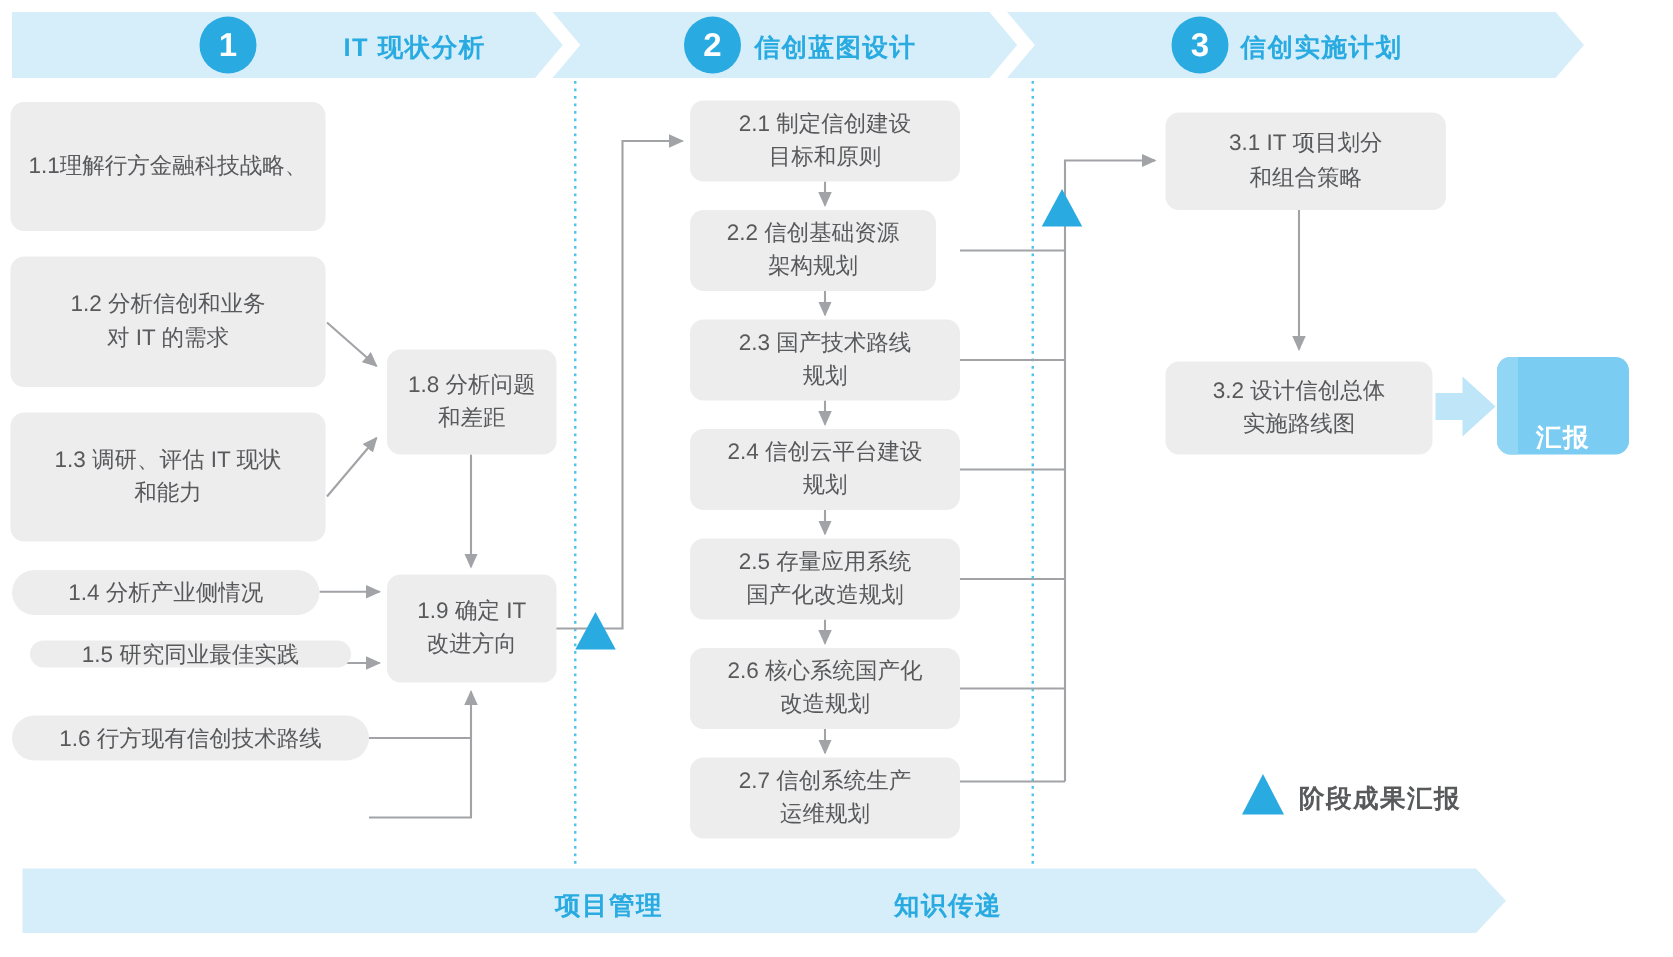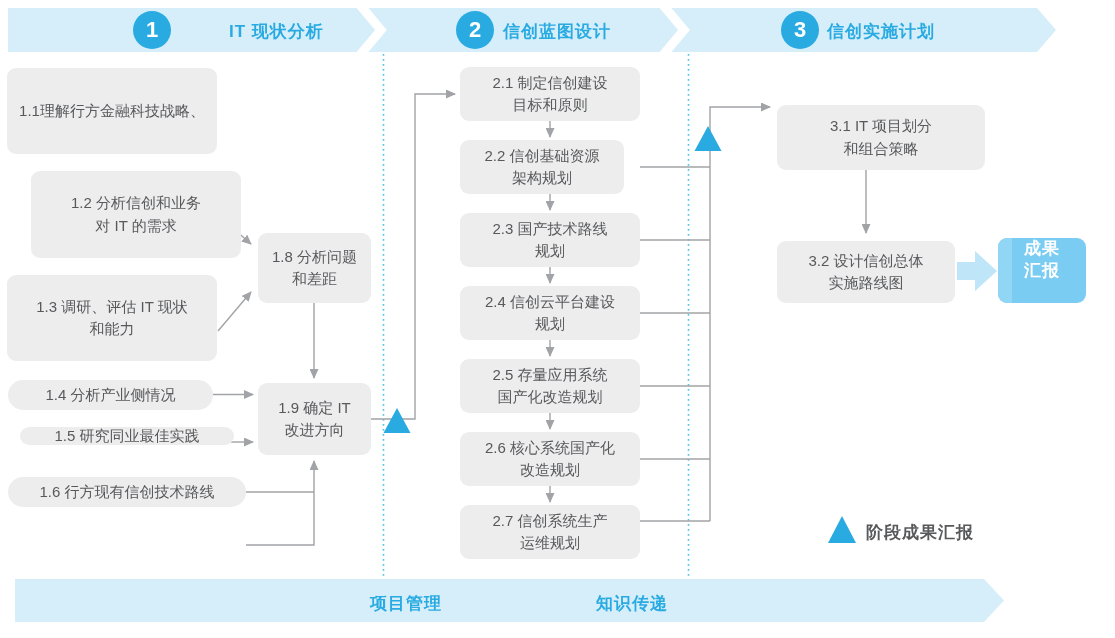--- a/index.html
+++ b/index.html
@@ -23,22 +23,22 @@
   .pill{position:absolute;background:var(--box_bg);border-radius:16px;display:flex;
         justify-content:center;align-items:center;color:var(--box_text);font-size:15px;}
   .phase-circle{position:absolute;width:38px;height:38px;border-radius:50%;
         background:var(--accent);color:#fff;font-weight:bold;font-size:22px;
         display:flex;align-items:center;justify-content:center;}
   .phase-title{position:absolute;color:var(--accent);font-weight:bold;font-size:17px;letter-spacing:1px;}
   .footer-label{position:absolute;color:var(--accent);font-weight:bold;font-size:17px;letter-spacing:1px;}
   .legend-label{position:absolute;color:var(--box_text);font-weight:bold;font-size:17px;letter-spacing:1px;}
   #result-box{position:absolute;left:998px;top:238px;width:88px;height:65px;
         background:var(--result_fill);border-radius:9px;display:flex;flex-direction:column;
-        justify-content:flex-start;align-items:center;color:#fff;font-weight:bold;font-size:17px;
-        line-height:1.3;letter-spacing:1px;}
+        justify-content:flex-end;align-items:center;color:#fff;font-weight:bold;font-size:17px;
+        line-height:1.3;letter-spacing:1px;gap:40px;}
   #result-edge{position:absolute;left:0;top:0;width:14px;height:100%;
         background:var(--result_edge);border-radius:9px 0 0 9px;}
   .rel{position:relative;}
 </style>
 </head>
 <body>
 
 <div id="canvas">
 
   <svg id="wires" viewBox="0 0 1115 638" xmlns="http://www.w3.org/2000/svg">
@@ -105,21 +105,21 @@
   <div class="phase-title" style="left:503px;top:20px;">信创蓝图设计</div>
 
   <div class="phase-circle" style="left:781px;top:11px;">
       <span>3</span>
     </div>
   <div class="phase-title" style="left:827px;top:20px;">信创实施计划</div>
 
   <div class="gbox" style="left:7px;top:68px;width:210px;height:86px;">
     <span>1.1理解行方金融科技战略、</span>
   </div>
-  <div class="gbox" style="left:7px;top:171px;width:210px;height:87px;margin-left:24px;">
+  <div class="gbox" style="left:7px;top:171px;width:210px;height:87px;">
     <span>1.2 分析信创和业务</span>
     <span>对 IT 的需求</span>
   </div>
   <div class="gbox" style="left:7px;top:275px;width:210px;height:86px;">
     <span>1.3 调研、评估 IT 现状</span>
     <span>和能力</span>
   </div>
   <div class="pill" style="left:8px;top:380px;width:205px;height:30px;">
     <span>1.4 分析产业侧情况</span>
   </div>
@@ -160,21 +160,21 @@
   </div>
   <div class="gbox" style="left:460px;top:432px;width:180px;height:54px;">
     <span>2.6 核心系统国产化</span>
     <span>改造规划</span>
   </div>
   <div class="gbox" style="left:460px;top:505px;width:180px;height:54px;">
     <span>2.7 信创系统生产</span>
     <span>运维规划</span>
   </div>
 
-  <div class="gbox" style="left:777px;top:75px;width:208px;height:65px;margin-top:30px;">
+  <div class="gbox" style="left:777px;top:75px;width:187px;height:65px;">
     <span>3.1 IT 项目划分</span>
     <span>和组合策略</span>
   </div>
   <div class="gbox" style="left:777px;top:241px;width:178px;height:62px;">
     <span>3.2 设计信创总体</span>
     <span>实施路线图</span>
   </div>
 
   <div id="result-box">
     <div id="result-edge"></div>

